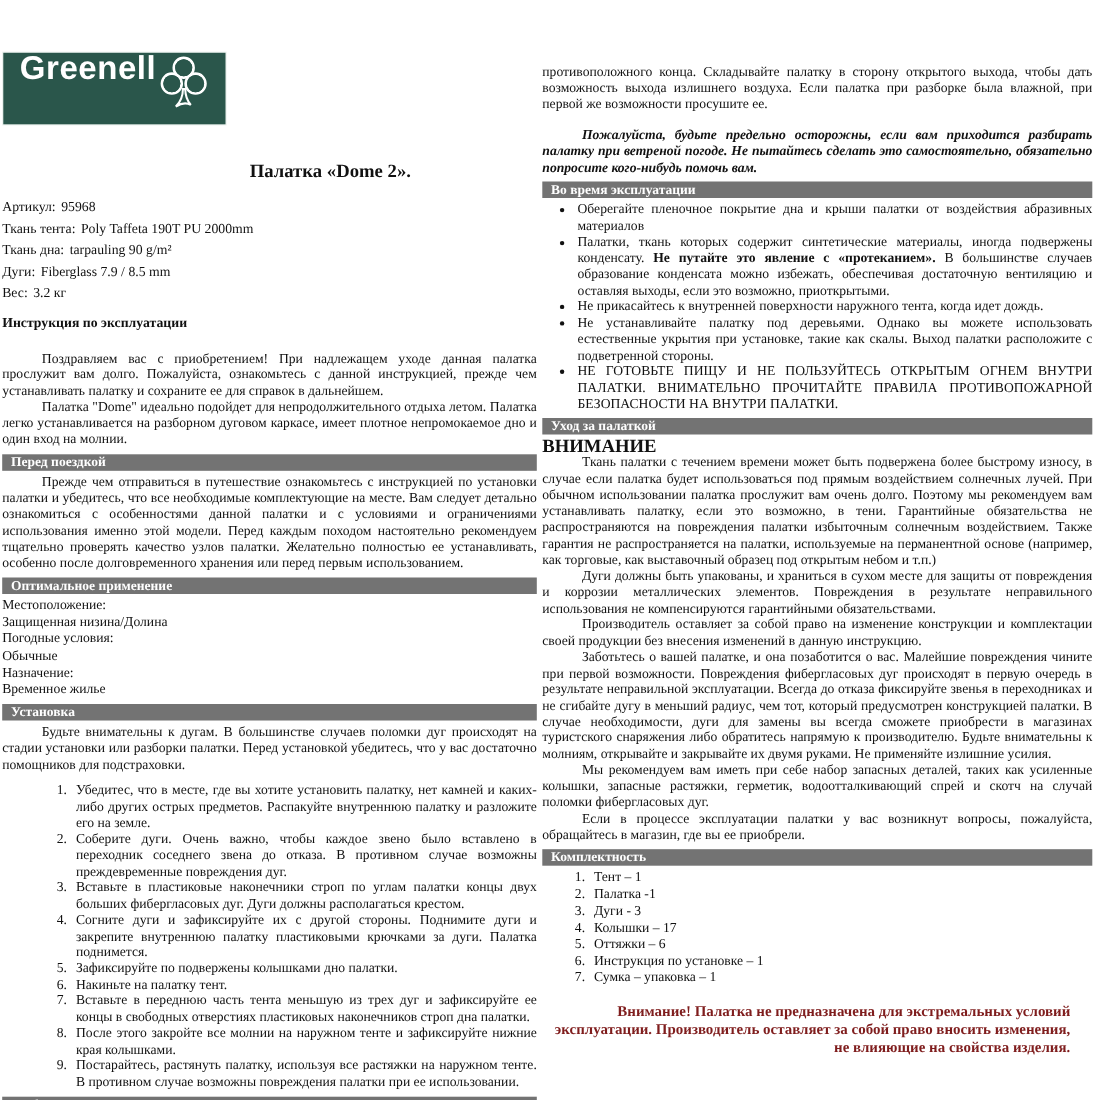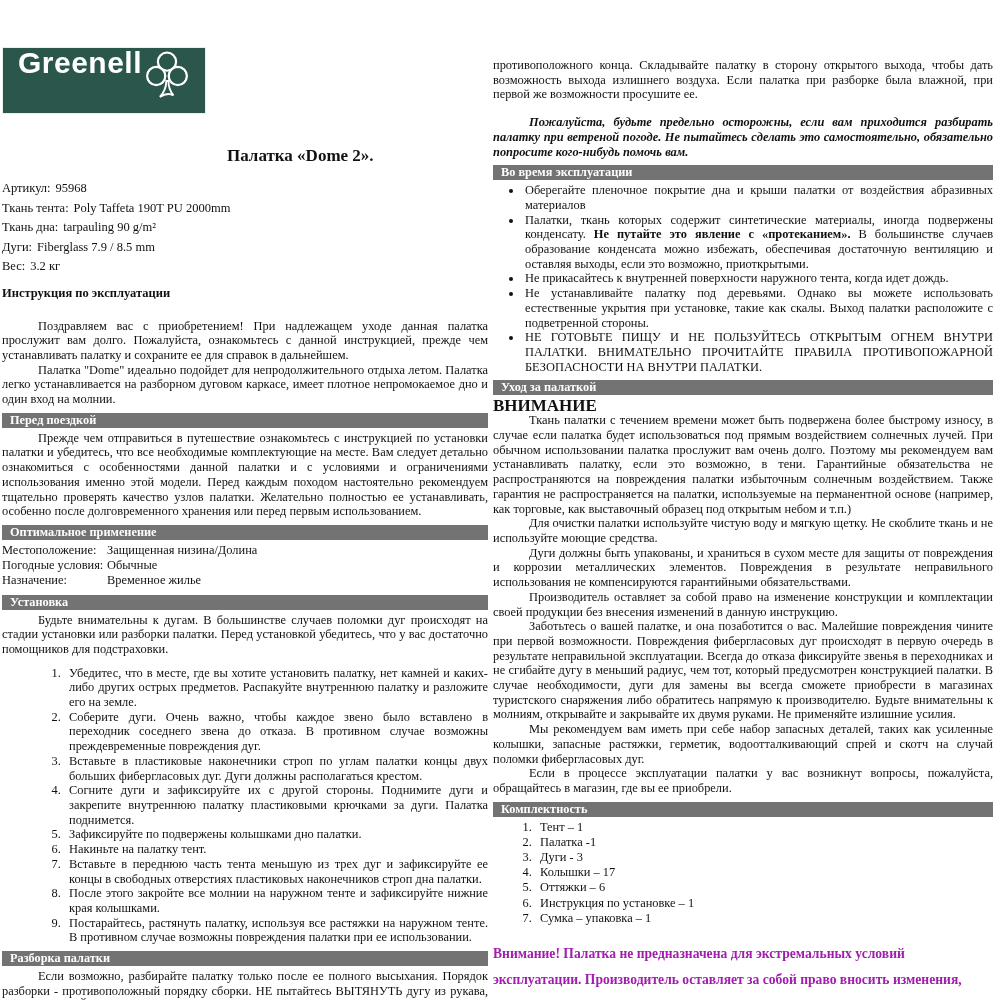--- a/index.html
+++ b/index.html
@@ -45,39 +45,39 @@
   .bold-italic{font-weight:bold;font-style:italic;margin-top:13px;}
 
   .bar{
     background:#737373;color:#fff;font-weight:bold;
     font-size:12.3px;line-height:15px;height:15px;
     padding-left:8px;margin-top:6px;margin-bottom:3px;
     white-space:nowrap;overflow:hidden;
   }
 
   .kv{margin:2px 0 3px 0;}
-  .kv-row{display:flex;font-size:12.4px;line-height:15.2px;}
+  .kv-row{display:flex;font-size:12.4px;line-height:15.2px;flex-direction:column;}
   .kv-label{width:105px;flex:none;}
 
   ol.steps{margin:9px 0 2px 0;padding-left:62px;}
   ol.steps li{font-size:12.4px;line-height:14.7px;text-align:justify;padding-left:5px;}
 
   ul.bullets{margin:2px 0 4px 0;padding-left:30px;list-style:disc;}
   ul.bullets li{font-size:12.4px;line-height:14.7px;text-align:justify;padding-left:2px;}
 
   .attention{font-weight:bold;font-size:17px;line-height:15px;}
 
   ol.contents{margin:2px 0 0 0;padding-left:42px;}
   ol.contents li{font-size:12.4px;line-height:15.2px;padding-left:5px;}
 
   .red-warning{
     margin-top:15px;
-    color:#a21caf;font-weight:bold;
-    font-size:13.6px;line-height:26px;
-    text-align:left;max-width:480px;
+    color:#7f1d1d;font-weight:bold;
+    font-size:13.6px;line-height:16px;
+    text-align:right;max-width:480px;
   }
 </style>
 </head>
 <body>
 
 <div class="page">
 
   <div class="col col-left">
 
     <div class="logo">
@@ -159,21 +159,20 @@
       <li>Оберегайте пленочное покрытие дна и крыши палатки от воздействия абразивных материалов</li>
       <li><span>Палатки, ткань которых содержит синтетические материалы, иногда подвержены конденсату.  </span><b>Не путайте это явление с «протеканием».</b><span>  В большинстве случаев образование конденсата можно избежать, обеспечивая достаточную вентиляцию и оставляя выходы, если это возможно, приоткрытыми.</span></li>
       <li>Не прикасайтесь к внутренней поверхности наружного тента, когда идет дождь.</li>
       <li>Не устанавливайте палатку под деревьями. Однако вы можете использовать естественные укрытия при установке, такие как скалы. Выход палатки расположите с подветренной стороны.</li>
       <li>НЕ ГОТОВЬТЕ ПИЩУ И НЕ ПОЛЬЗУЙТЕСЬ ОТКРЫТЫМ ОГНЕМ ВНУТРИ ПАЛАТКИ. ВНИМАТЕЛЬНО ПРОЧИТАЙТЕ ПРАВИЛА ПРОТИВОПОЖАРНОЙ БЕЗОПАСНОСТИ НА ВНУТРИ ПАЛАТКИ.</li>
     </ul>
 
     <div class="bar">Уход за палаткой</div>
     <div class="attention">ВНИМАНИЕ</div>
     <p class="indent">Ткань палатки с течением времени может быть подвержена более быстрому износу, в случае если палатка будет использоваться под прямым воздействием солнечных лучей. При обычном использовании палатка прослужит вам очень долго. Поэтому мы рекомендуем вам устанавливать палатку, если это возможно, в тени. Гарантийные обязательства не распространяются на повреждения палатки избыточным солнечным воздействием. Также гарантия не распространяется на палатки, используемые на перманентной основе (например, как торговые, как выставочный образец под открытым небом и т.п.)</p>
-    <p class="indent">Для очистки палатки используйте чистую воду и мягкую щетку. Не скоблите ткань и не используйте моющие средства.</p>
     <p class="indent">Дуги должны быть упакованы, и храниться в сухом месте для защиты от повреждения и коррозии металлических элементов. Повреждения в результате неправильного использования не компенсируются гарантийными обязательствами.</p>
     <p class="indent">Производитель оставляет за собой право на изменение конструкции и комплектации своей продукции без внесения изменений в данную инструкцию.</p>
     <p class="indent">Заботьтесь о вашей палатке, и она позаботится о вас. Малейшие повреждения чините при первой возможности. Повреждения фибергласовых дуг происходят в первую очередь в результате неправильной эксплуатации. Всегда до отказа фиксируйте звенья в переходниках и не сгибайте дугу в меньший радиус, чем тот, который предусмотрен конструкцией палатки. В случае необходимости, дуги для замены вы всегда сможете приобрести в магазинах туристского снаряжения либо обратитесь напрямую к производителю. Будьте внимательны к молниям, открывайте и закрывайте их двумя руками. Не применяйте излишние усилия.</p>
     <p class="indent">Мы рекомендуем вам иметь при себе набор запасных деталей, таких как усиленные колышки, запасные растяжки, герметик, водоотталкивающий спрей и скотч на случай поломки фибергласовых дуг.</p>
     <p class="indent">Если в процессе эксплуатации палатки у вас возникнут вопросы, пожалуйста, обращайтесь в магазин, где вы ее приобрели.</p>
 
     <div class="bar">Комплектность</div>
     <ol class="contents">
       <li>Тент – 1</li>
       <li>Палатка -1</li>

